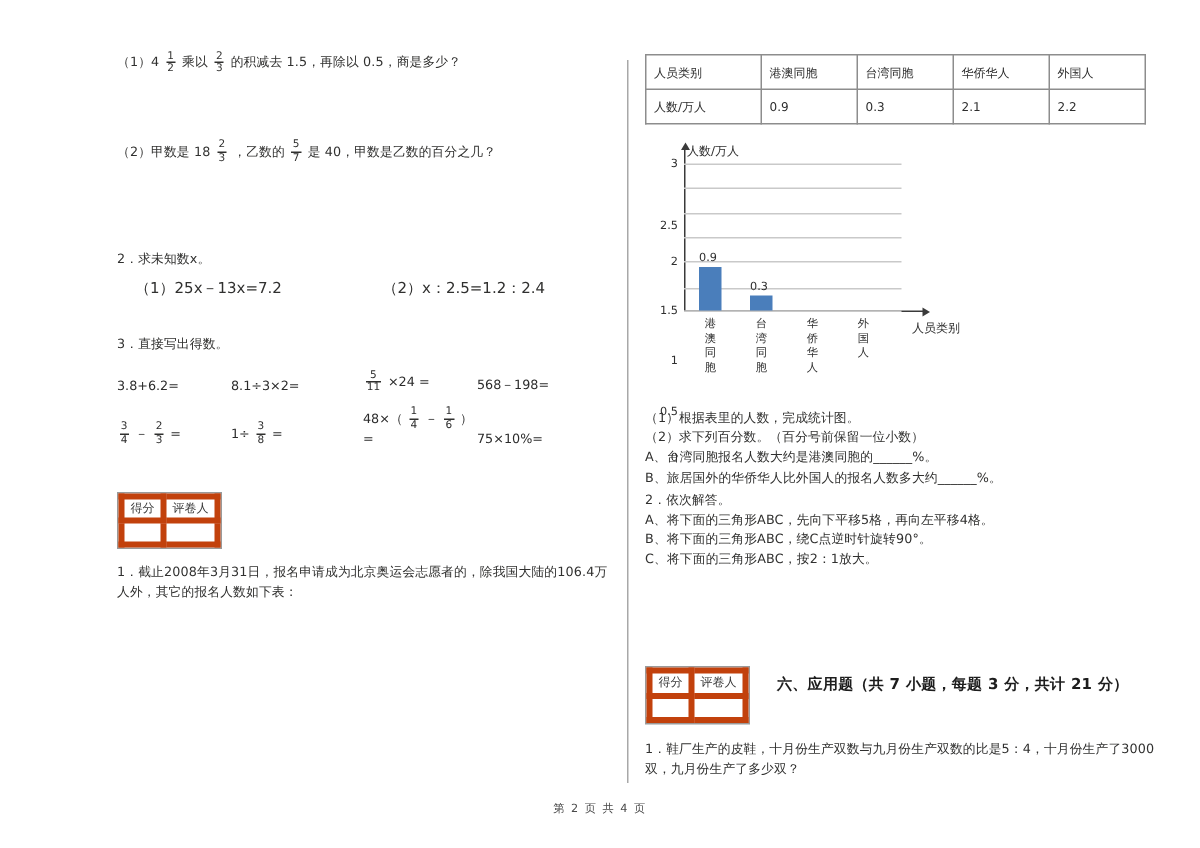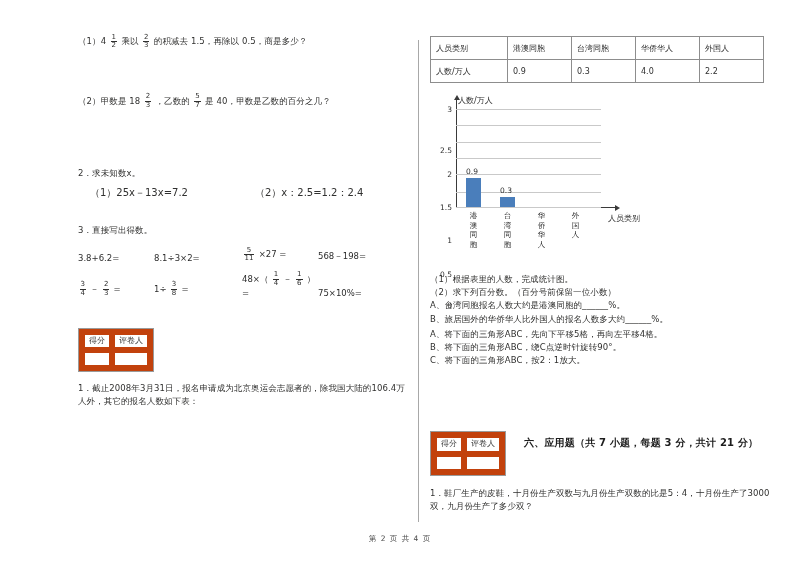--- a/index.html
+++ b/index.html
@@ -83,21 +83,21 @@
     display: inline-block;
     border: 1px solid #9a9a9a;
     border-collapse: collapse;
     font-size: 8px;
     vertical-align: middle;
   }
   .score-box table {
     border-collapse: collapse;
   }
   .score-box td {
-    border: 6px solid #c2410c;
+    border: 4px solid #c2410c;
     padding: 1px 4px;
     text-align: center;
     color: #3a3a3a;
     font-size: 8px;
     line-height: 1.3;
   }
   .score-box td.blank { height: 10px; }
   .section-title {
     display: inline-block;
     font-size: 10px;
@@ -300,21 +300,21 @@
     <div class="q">3．直接写出得数。</div>
 
     <div style="display:flex; align-items:flex-end; margin-top:10px; font-size:8.5px;">
       <div style="width:76px;">3.8+6.2=</div>
       <div style="width:88px;">8.1÷3×2=</div>
       <div style="width:76px;">
         <span class="frac">
           <span class="num">5</span>
           <span class="den">11</span>
         </span>
-        <span>×27 =</span>
+        <span>×24 =</span>
       </div>
       <div>568－198=</div>
     </div>
 
     <div style="display:flex; align-items:flex-end; margin-top:9px; font-size:8.5px;">
       <div style="width:76px;">
         <span class="frac">
           <span class="num">3</span>
           <span class="den">4</span>
         </span>
@@ -381,21 +381,21 @@
         <td class="head">人员类别</td>
         <td>港澳同胞</td>
         <td>台湾同胞</td>
         <td>华侨华人</td>
         <td>外国人</td>
       </tr>
       <tr>
         <td class="head">人数/万人</td>
         <td>0.9</td>
         <td>0.3</td>
-        <td>4.0</td>
+        <td>2.1</td>
         <td>2.2</td>
       </tr>
     </tbody>
       </table>
 
     <div class="chart-wrap">
       <div class="chart-ylabel">人数/万人</div>
       <div class="chart-xlabel">人员类别</div>
       <div class="plot">
         <div class="axis-y"></div>
@@ -440,20 +440,21 @@
     </div>
 
     <div style="margin-top:16px;">
       <div class="q">（1）根据表里的人数，完成统计图。</div>
       <div class="q">（2）求下列百分数。（百分号前保留一位小数）</div>
       <div class="q">A、台湾同胞报名人数大约是港澳同胞的______%。</div>
       <div class="q">B、旅居国外的华侨华人比外国人的报名人数多大约______%。</div>
     </div>
 
     <div style="margin-top:2px;">
+      <div class="q">2．依次解答。</div>
       <div class="q">A、将下面的三角形ABC，先向下平移5格，再向左平移4格。</div>
       <div class="q">B、将下面的三角形ABC，绕C点逆时针旋转90°。</div>
       <div class="q">C、将下面的三角形ABC，按2：1放大。</div>
     </div>
 
     <div style="height:58px;"></div>
 
     <div class="section-block">
       <div class="heading-row">
         <div class="score-box">

